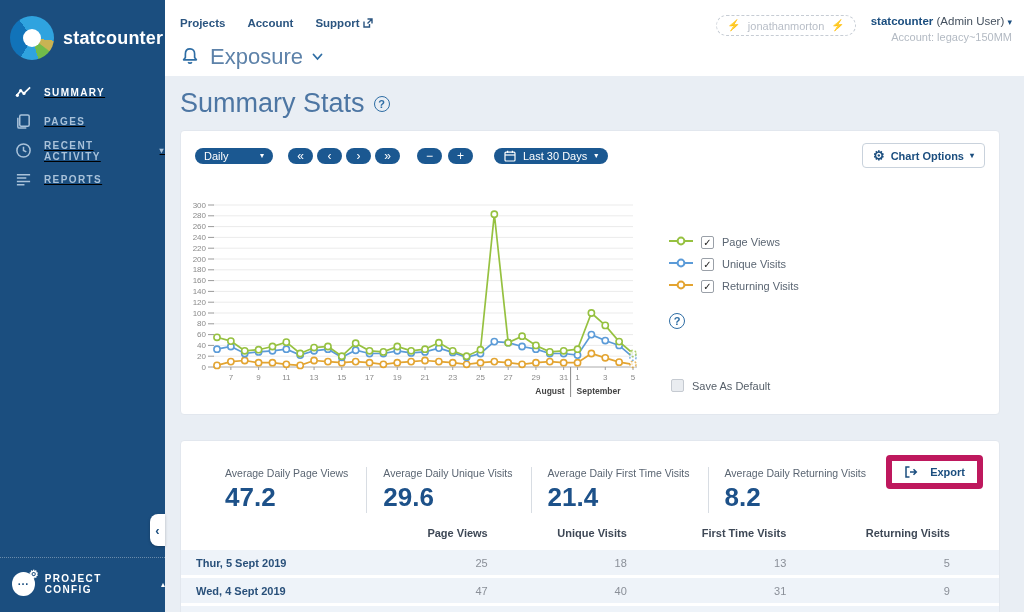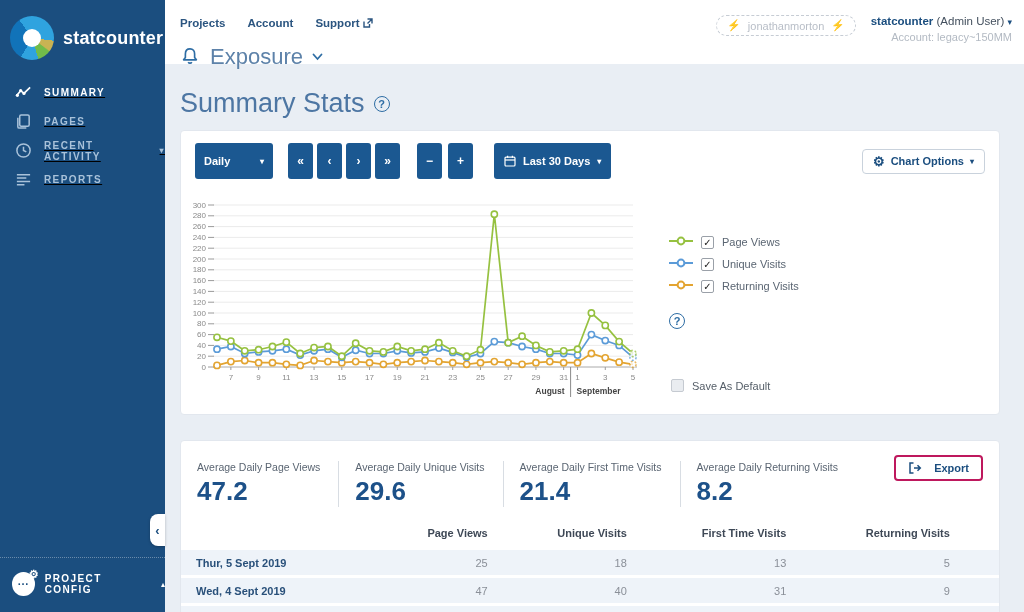--- a/index.html
+++ b/index.html
@@ -25,21 +25,21 @@
     display:flex; align-items:center; justify-content:center; box-shadow:0 1px 3px rgba(0,0,0,.25); cursor:pointer; }
   .side-bottom { position:absolute; left:0; bottom:0; width:165px; border-top:1px dotted rgba(255,255,255,.35);
     padding:14px 0 16px 12px; display:flex; align-items:center; gap:10px; cursor:pointer; }
   .pc-icon { width:24px; height:24px; background:#fff; border-radius:50%; color:#1b4e7f;
     display:flex; align-items:center; justify-content:center; font-weight:bold; font-size:11px; position:relative; }
   .pc-gear { position:absolute; right:-4px; top:-4px; font-size:11px; color:#fff; }
   .pc-label { color:#fff; font-size:10px; font-weight:bold; letter-spacing:1.4px; }
   .pc-chev { color:#fff; font-size:8px; margin-left:4px; }
 
   
-  .topbar { position:absolute; left:165px; top:0; width:859px; height:64px; background:#fff; }
+  .topbar { position:absolute; left:165px; top:0; width:859px; height:76px; background:#fff; }
   .top-nav { position:absolute; left:15px; top:17px; display:flex; gap:22px; }
   .top-link { font-size:11.5px; font-weight:bold; color:#2b5580; text-decoration:none; display:flex; gap:4px; align-items:center; cursor:pointer; }
   .proj-row { position:absolute; left:14px; top:44px; display:flex; align-items:center; gap:9px; cursor:pointer; }
   .proj-title { font-size:22px; color:#5d82a9; }
   .pill { position:absolute; right:168px; top:15px; border:1px dashed #c6ccd4; border-radius:14px;
     padding:3px 10px; color:#b8bec7; font-size:11px; display:flex; gap:7px; align-items:center; cursor:pointer; }
   .acct { position:absolute; right:12px; top:15px; text-align:right; }
   .acct-line1 { font-size:11.5px; color:#44505e; cursor:pointer; }
   .acct-line1 b { color:#1b4e7f; }
   .acct-line1 .chev { color:#1b4e7f; font-size:9px; }
@@ -51,22 +51,22 @@
   .q-icon { width:16px; height:16px; border:1.6px solid #2e6da4; border-radius:50%; color:#2e6da4;
     font-size:11px; font-weight:bold; display:inline-flex; align-items:center; justify-content:center; cursor:pointer; }
 
   
   .card { position:absolute; background:#fff; border:1px solid #e2e7ee; border-radius:4px; }
   .chart-card { left:180px; top:130px; width:820px; height:285px; }
   .stats-card { left:180px; top:440px; width:820px; height:196px; }
 
   
   .toolbar { position:absolute; left:14px; right:14px; top:12px; display:flex; align-items:center; gap:7px; }
-  .btn-navy { background:#1b5891; color:#fff; border:none; border-radius:3px; font-weight:bold;
-    font-size:11px; height:36px; display:inline-flex; align-items:center; justify-content:center;
+  .btn-navy { background:#1b5891; color:#fff; border:none; border-radius:12px; font-weight:normal;
+    font-size:11px; height:16px; display:inline-flex; align-items:center; justify-content:center;
     cursor:pointer; font-family:"Liberation Sans",sans-serif; }
   .gran { width:78px; padding:0 9px; justify-content:space-between; }
   .nav-group { display:flex; gap:4px; margin-left:8px; }
   .nav-btn { width:25px; font-size:12px; }
   .zoom-group { display:flex; gap:6px; margin-left:10px; }
   .date-btn { margin-left:14px; padding:0 10px; gap:7px;text-align:center; }
   .chev-sm { font-size:8px; }
   .spacer { flex:1; }
   .chart-opt { background:#fff; border:1px solid #c9d2dc; color:#1b4e7f; border-radius:4px; height:25px;
     padding:0 10px; font-size:11px; font-weight:bold; display:inline-flex; gap:6px; align-items:center; cursor:pointer; }
@@ -79,26 +79,26 @@
   .legend-item svg { width:24px; height:12px; }
   .cb { width:13px; height:13px; border:1px solid #9aa0a8; border-radius:2px; background:#fff;
     font-size:10px; color:#222; display:inline-flex; align-items:center; justify-content:center; cursor:pointer; }
   .cb.off { background:#e9ecf0; border-color:#c5cad1; color:transparent; }
   .legend-label { font-size:11px; color:#5a6572; }
   .legend-help { margin-top:12px; }
   .save-default { position:absolute; left:490px; top:248px; display:flex; align-items:center; gap:8px; }
   .save-label { font-size:11px; color:#555e68; }
 
   
-  .stats-row { display:flex; align-items:center; padding:13px 0 0 0; height:72px; }
+  .stats-row { display:flex; align-items:flex-end; padding:13px 0 0 0; height:72px;margin-left:28px; }
   .stat { padding:0 18px 0 16px; }
   .stat + .stat { border-left:1px solid #d8dde3; }
   .stat-label { font-size:10.5px; color:#5a6572; }
   .stat-value { font-size:26px; font-weight:bold; color:#1d5189; margin-top:3px; }
-  .export-btn { position:absolute; right:16px; top:14px; background:#fff; border:2px solid #be185d; border-radius:4px;
+  .export-btn { position:absolute; right:16px; top:14px; background:#fff; border:6px solid #be185d; border-radius:4px;
     padding:5px 12px; font-size:11px; font-weight:bold; color:#1b4e7f; display:inline-flex; gap:12px; align-items:center; cursor:pointer; }
 
   
   .tbl { margin-top:6px; }
   .tbl-row { display:grid; grid-template-columns:20% 17.5% 17% 19.5% 20% 6%; align-items:center; }
   .tbl-head { height:28px; }
   .tbl-head .th { font-size:11px; font-weight:bold; color:#3e4856; text-align:right; }
   .tbl-data { height:25px; background:#eef3f9; margin-top:3px; }
   .td-date { font-size:11px; font-weight:bold; color:#29507a; padding-left:15px; }
   .td-num { font-size:11px; color:#8a8f98; text-align:right; }

